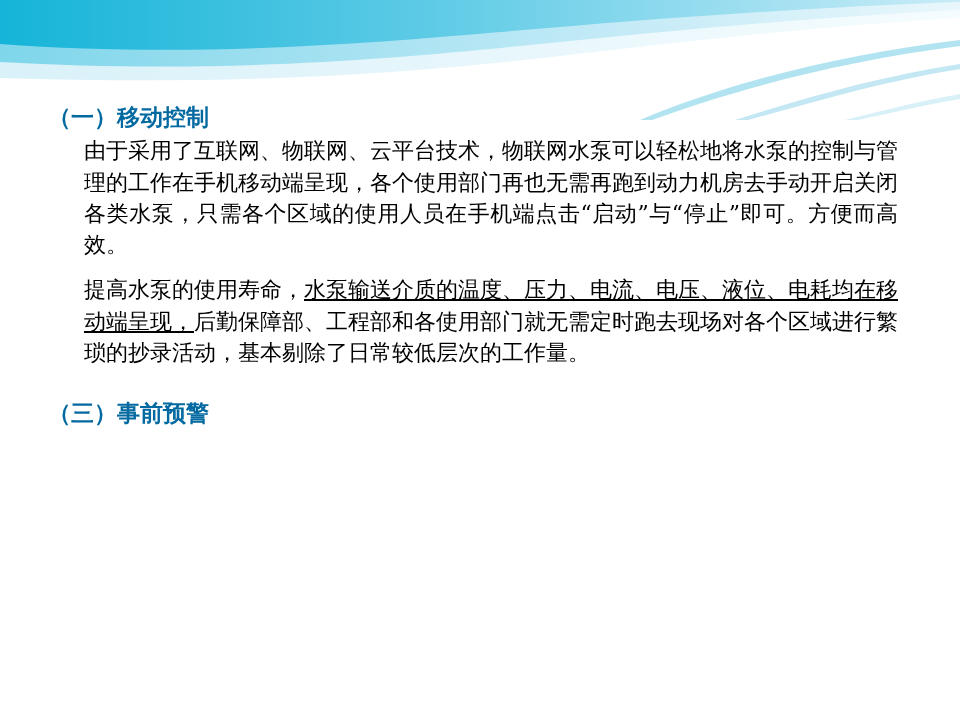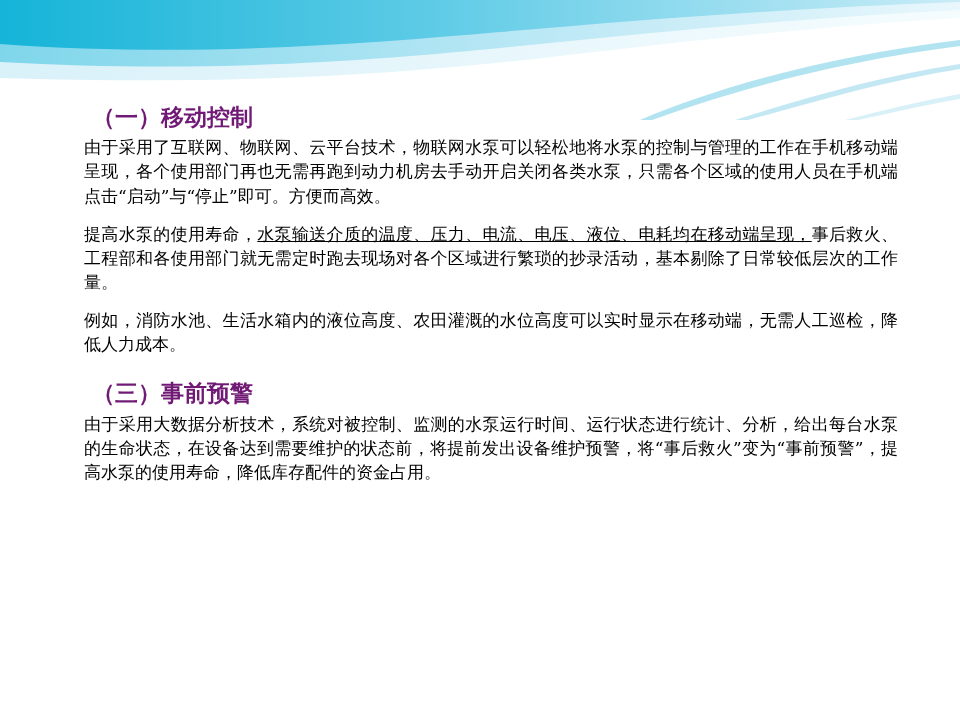--- a/index.html
+++ b/index.html
@@ -36,29 +36,29 @@
     padding: 0;
   }
   .block {
     margin: 0;
     padding: 0;
   }
   .heading {
     font-family: "DejaVu Serif", "Liberation Serif", serif;
     font-weight: bold;
     font-size: 23px;
-    color: #701a75;
+    color: #0369a1;
     line-height: 1.45;
     margin: 0 0 2px 0;
-    padding-left: 92px;
+    padding-left: 48px;
     letter-spacing: 0px;
   }
   .para {
     font-family: "DejaVu Serif", "Liberation Serif", serif;
-    font-size: 17px;
+    font-size: 22px;
     color: #000000;
     line-height: 1.42;
     margin: 0 0 6px 0;
     padding-left: 84px;
     padding-right: 62px;
     text-align: justify;
     text-justify: inter-ideograph;
   }
   .para .ul {
     text-decoration: underline;
@@ -109,26 +109,24 @@
   <div id="content">
 
     <div class="block">
       <div class="heading">（一）移动控制</div>
       <div class="para">由于采用了互联网、物联网、云平台技术，物联网水泵可以轻松地将水泵的控制与管理的工作在手机移动端呈现，各个使用部门再也无需再跑到动力机房去手动开启关闭各类水泵，只需各个区域的使用人员在手机端点击“启动”与“停止”即可。方便而高效。</div>
     </div>
 
     <div class="gap-sm"></div>
 
     <div class="block">
-      <div class="para"><span>提高水泵的使用寿命，</span><span class="ul">水泵输送介质的温度、压力、电流、电压、液位、电耗均在移动端呈现，</span><span>事后救火、工程部和各使用部门就无需定时跑去现场对各个区域进行繁琐的抄录活动，基本剔除了日常较低层次的工作量。</span></div>
+      <div class="para"><span>提高水泵的使用寿命，</span><span class="ul">水泵输送介质的温度、压力、电流、电压、液位、电耗均在移动端呈现，</span><span>后勤保障部、工程部和各使用部门就无需定时跑去现场对各个区域进行繁琐的抄录活动，基本剔除了日常较低层次的工作量。</span></div>
       <div class="gap-sm"></div>
-      <div class="para">例如，消防水池、生活水箱内的液位高度、农田灌溉的水位高度可以实时显示在移动端，无需人工巡检，降低人力成本。</div>
     </div>
 
     <div class="gap-md"></div>
 
     <div class="block">
       <div class="heading">（三）事前预警</div>
-      <div class="para">由于采用大数据分析技术，系统对被控制、监测的水泵运行时间、运行状态进行统计、分析，给出每台水泵的生命状态，在设备达到需要维护的状态前，将提前发出设备维护预警，将“事后救火”变为“事前预警”，提高水泵的使用寿命，降低库存配件的资金占用。</div>
     </div>
 
   </div>
 </div>
 
 </body></html>

